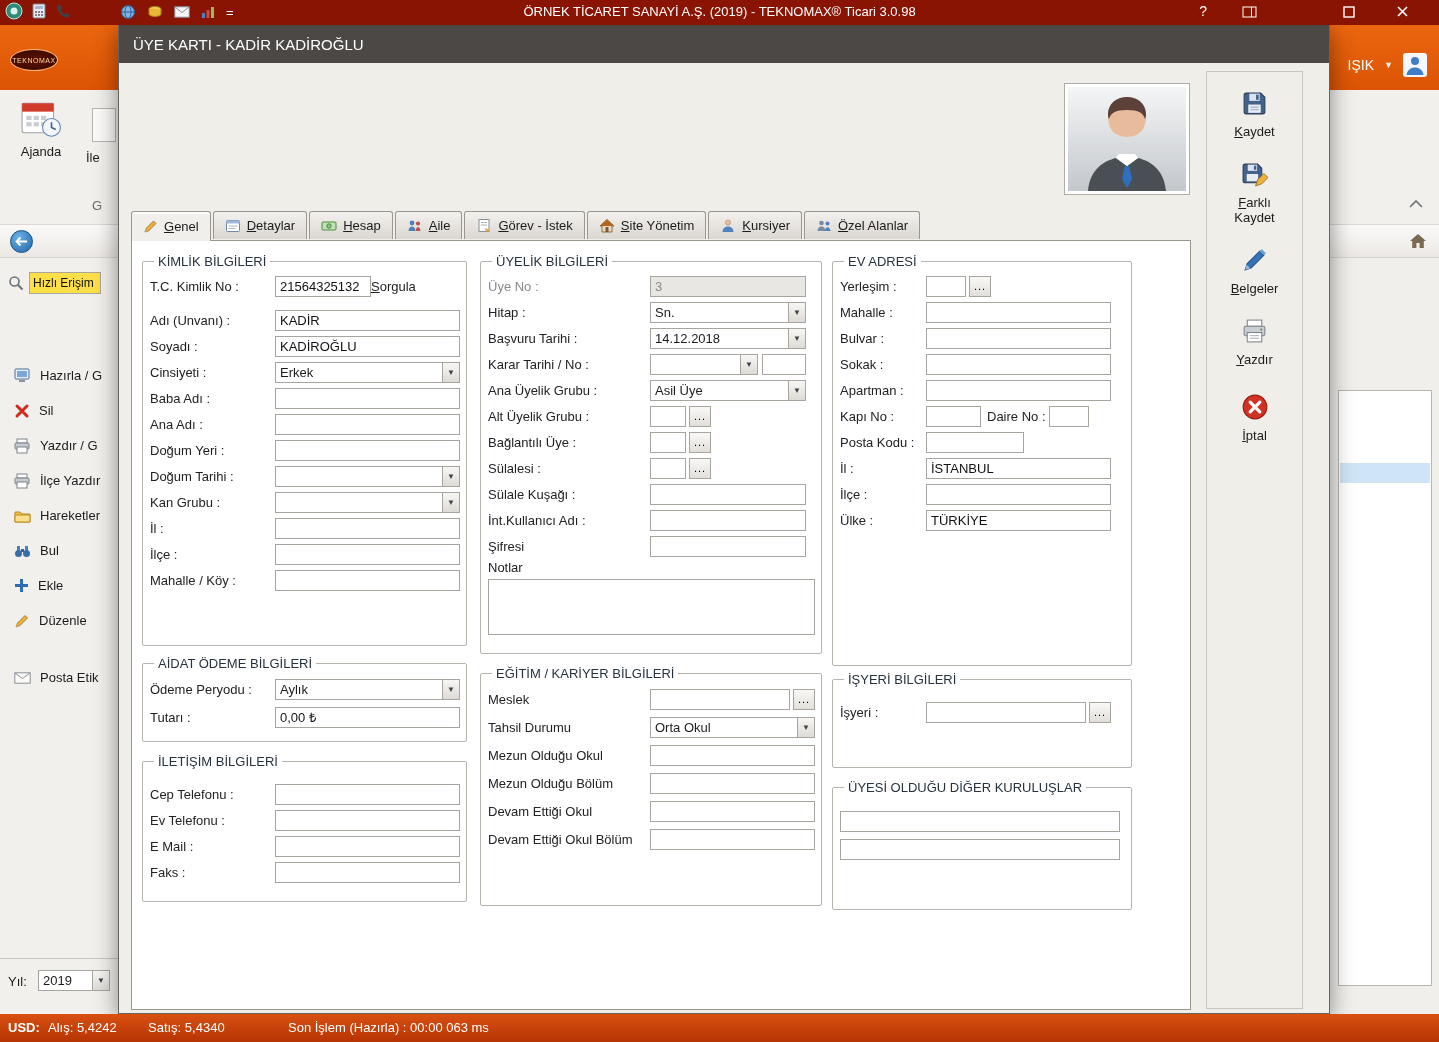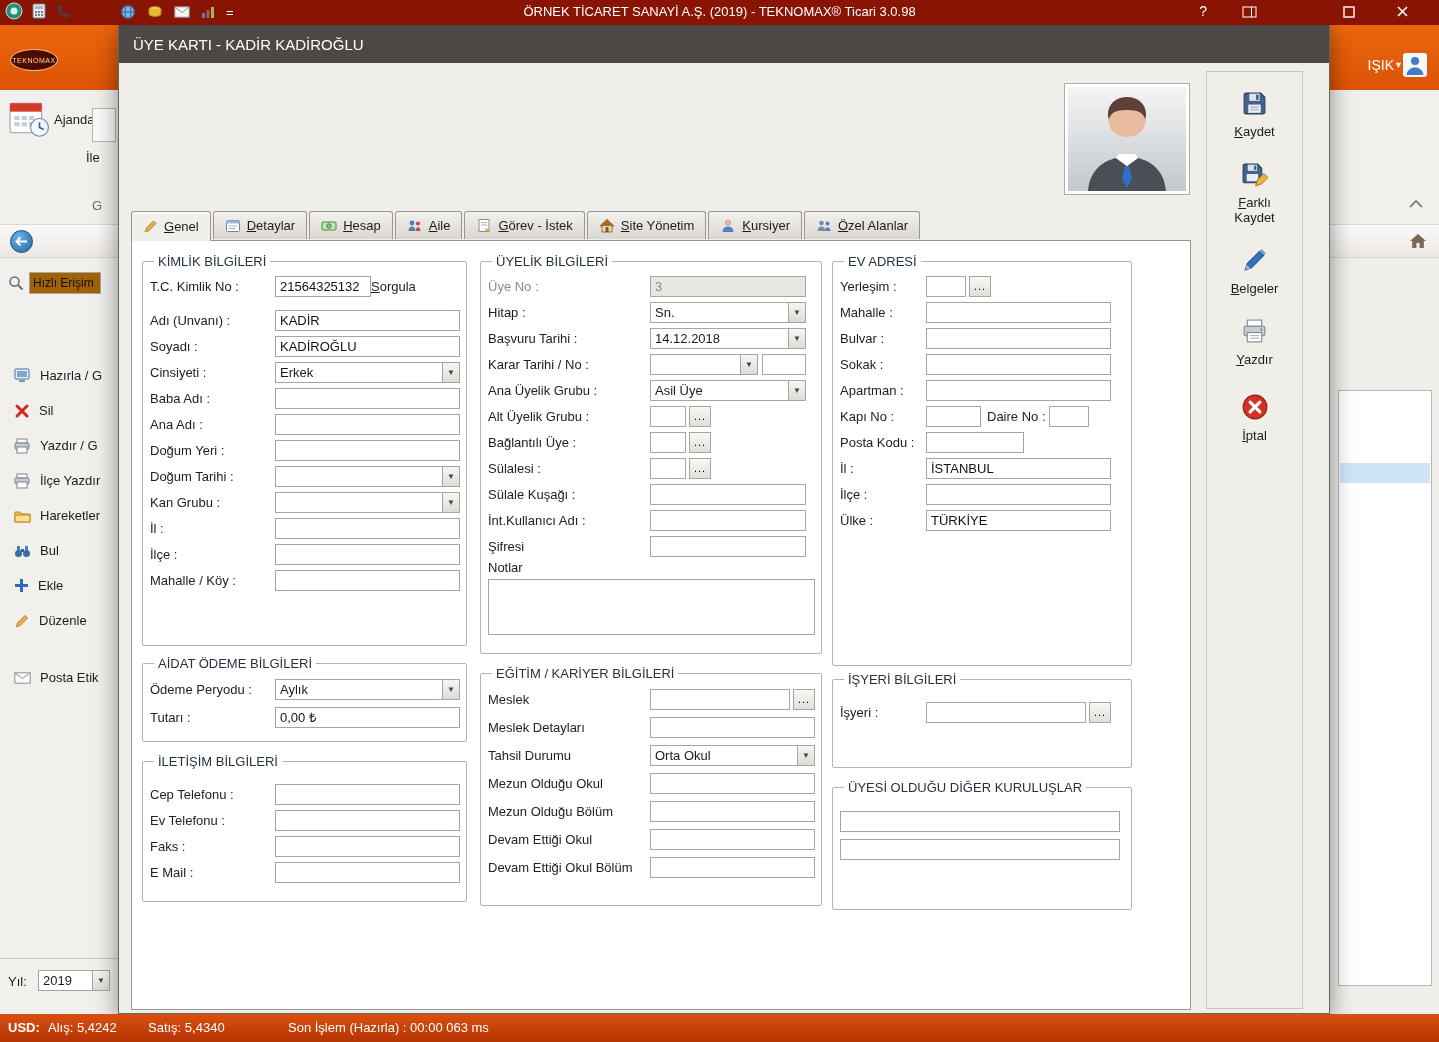--- a/index.html
+++ b/index.html
@@ -15,38 +15,38 @@
 .tb-left{position:absolute;left:5px;top:2px;display:flex;gap:9px;align-items:center}
 .tb-mid{position:absolute;left:120px;top:4px;display:flex;gap:11px;align-items:center}
 .tb-help{position:absolute;right:232px;top:3px;font-size:14px}
 .tb-panelbtn{position:absolute;right:182px;top:6px}
 .tb-max{position:absolute;right:84px;top:6px}
 .tb-close{position:absolute;right:30px;top:5px}
 
 
 .ribbon{position:absolute;top:25px;left:0;right:0;height:65px;background:linear-gradient(#ec660f,#dc5404);z-index:1}
 .logo-badge{position:absolute;left:10px;top:24px;width:48px;height:22px;background:radial-gradient(#5c1000,#380900);border:1px solid #ffb37a;border-radius:50%;color:#ffd9a0;font-size:7px;display:flex;align-items:center;justify-content:center;letter-spacing:.5px}
-.user-area{position:absolute;right:12px;top:28px;display:flex;align-items:center;color:#fff;font-size:14px}
+.user-area{position:absolute;right:12px;top:28px;display:flex;align-items:center;gap:10px;color:#fff;font-size:14px}
 .user-caret{font-size:9px;opacity:.9}
 
 .ribbon-content{position:absolute;top:90px;left:0;right:0;height:135px;background:#f2f0ed;border-bottom:1px solid #dbd7d1;z-index:1}
-.ajanda-btn{position:absolute;left:8px;top:4px;width:66px;display:flex;flex-direction:row;align-items:center;gap:4px;padding:4px 0}
+.ajanda-btn{position:absolute;left:8px;top:4px;width:66px;display:flex;flex-direction:column;align-items:center;gap:4px;padding:4px 0}
 .ile-icon{position:absolute;left:92px;top:18px;width:24px;height:34px;background:#fbfaf8;border:1px solid #b8b4ae}
 .ile-label{position:absolute;left:86px;top:60px}
 .group-label{position:absolute;left:92px;top:108px;color:#6e6a64}
 .ribbon-up{position:absolute;right:16px;top:110px}
 
 .navrow{position:absolute;top:225px;left:0;right:0;height:33px;background:linear-gradient(#fbfaf9,#ebe8e4);border-bottom:1px solid #d8d4ce;z-index:1}
 .back-btn{position:absolute;left:10px;top:5px;width:23px;height:23px;border-radius:50%;background:radial-gradient(circle at 35% 30%,#6cb0e6,#1f68a8);border:1px solid #15507f;display:flex;align-items:center;justify-content:center}
 .home-btn{position:absolute;right:12px;top:8px}
 
 
 .sidebar{position:absolute;top:258px;left:0;width:118px;bottom:84px;background:#f2f0ed;z-index:1}
 .search-row{position:absolute;top:14px;left:8px;display:flex;align-items:center;gap:5px}
-.search-input{width:72px;height:22px;border:1px solid #a9a5a0;background:#a16207;font:12px "Liberation Sans",sans-serif;padding:0 3px;color:#111}
+.search-input{width:72px;height:22px;border:1px solid #a9a5a0;background:#fde047;font:12px "Liberation Sans",sans-serif;padding:0 3px;color:#111}
 .side-items{position:absolute;top:100px;left:0;right:0}
 .side-item{display:flex;align-items:center;gap:9px;height:35px;padding-left:14px;white-space:nowrap;overflow:hidden;cursor:default}
 .side-item.gap-top{margin-top:22px}
 .year-row{position:absolute;left:0;top:958px;width:118px;height:56px;background:#f2f0ed;border-top:1px solid #c9c5bf;z-index:1}
 .year-label{position:absolute;left:8px;top:15px}
 .year-combo{position:absolute;left:38px;top:11px;width:72px}
 
 
 .right-panel{position:absolute;left:1338px;top:390px;width:94px;height:596px;background:#fff;border:1px solid #b9b5af;z-index:1}
 .right-sel{position:absolute;top:72px;left:1px;right:1px;height:20px;background:#cfe4f7}
@@ -622,25 +622,25 @@
       <legend>İLETİŞİM BİLGİLERİ</legend>
       <div class="frow mt8">
         <span class="flabel lw125">Cep Telefonu :</span>
         <input class="tb w185" style="">
       </div>
       <div class="frow">
         <span class="flabel lw125">Ev Telefonu :</span>
         <input class="tb w185" style="">
       </div>
       <div class="frow">
+        <span class="flabel lw125">E Mail :</span>
+        <input class="tb w185" style="">
+      </div>
+      <div class="frow">
         <span class="flabel lw125">Faks :</span>
-        <input class="tb w185" style="">
-      </div>
-      <div class="frow">
-        <span class="flabel lw125">E Mail :</span>
         <input class="tb w185" style="">
       </div>
     </fieldset>
 
     <fieldset class="group g-membership">
       <legend>ÜYELİK BİLGİLERİ</legend>
       <div class="frow">
         <span class="flabel lw162 dim">Üye No :</span>
         <input class="tb w156" disabled="" value="3" style="">
       </div>
@@ -705,24 +705,20 @@
     </fieldset>
 
     <fieldset class="group g-education">
       <legend>EĞİTİM / KARİYER BİLGİLERİ</legend>
       <div class="frow h28">
         <span class="flabel lw162">Meslek</span>
         <input class="tb w140" style="">
         <button class="dots">...</button>
       </div>
       <div class="frow h28">
-        <span class="flabel lw162">Meslek Detayları</span>
-        <input class="tb w165" style="">
-      </div>
-      <div class="frow h28">
         <span class="flabel lw162">Tahsil Durumu</span>
         <div class="combo w165">
           <span class="combo-txt">Orta Okul</span>
           <span class="combo-btn">▼</span>
         </div>
       </div>
       <div class="frow h28">
         <span class="flabel lw162">Mezun Olduğu Okul</span>
         <input class="tb w165" style="">
       </div>

